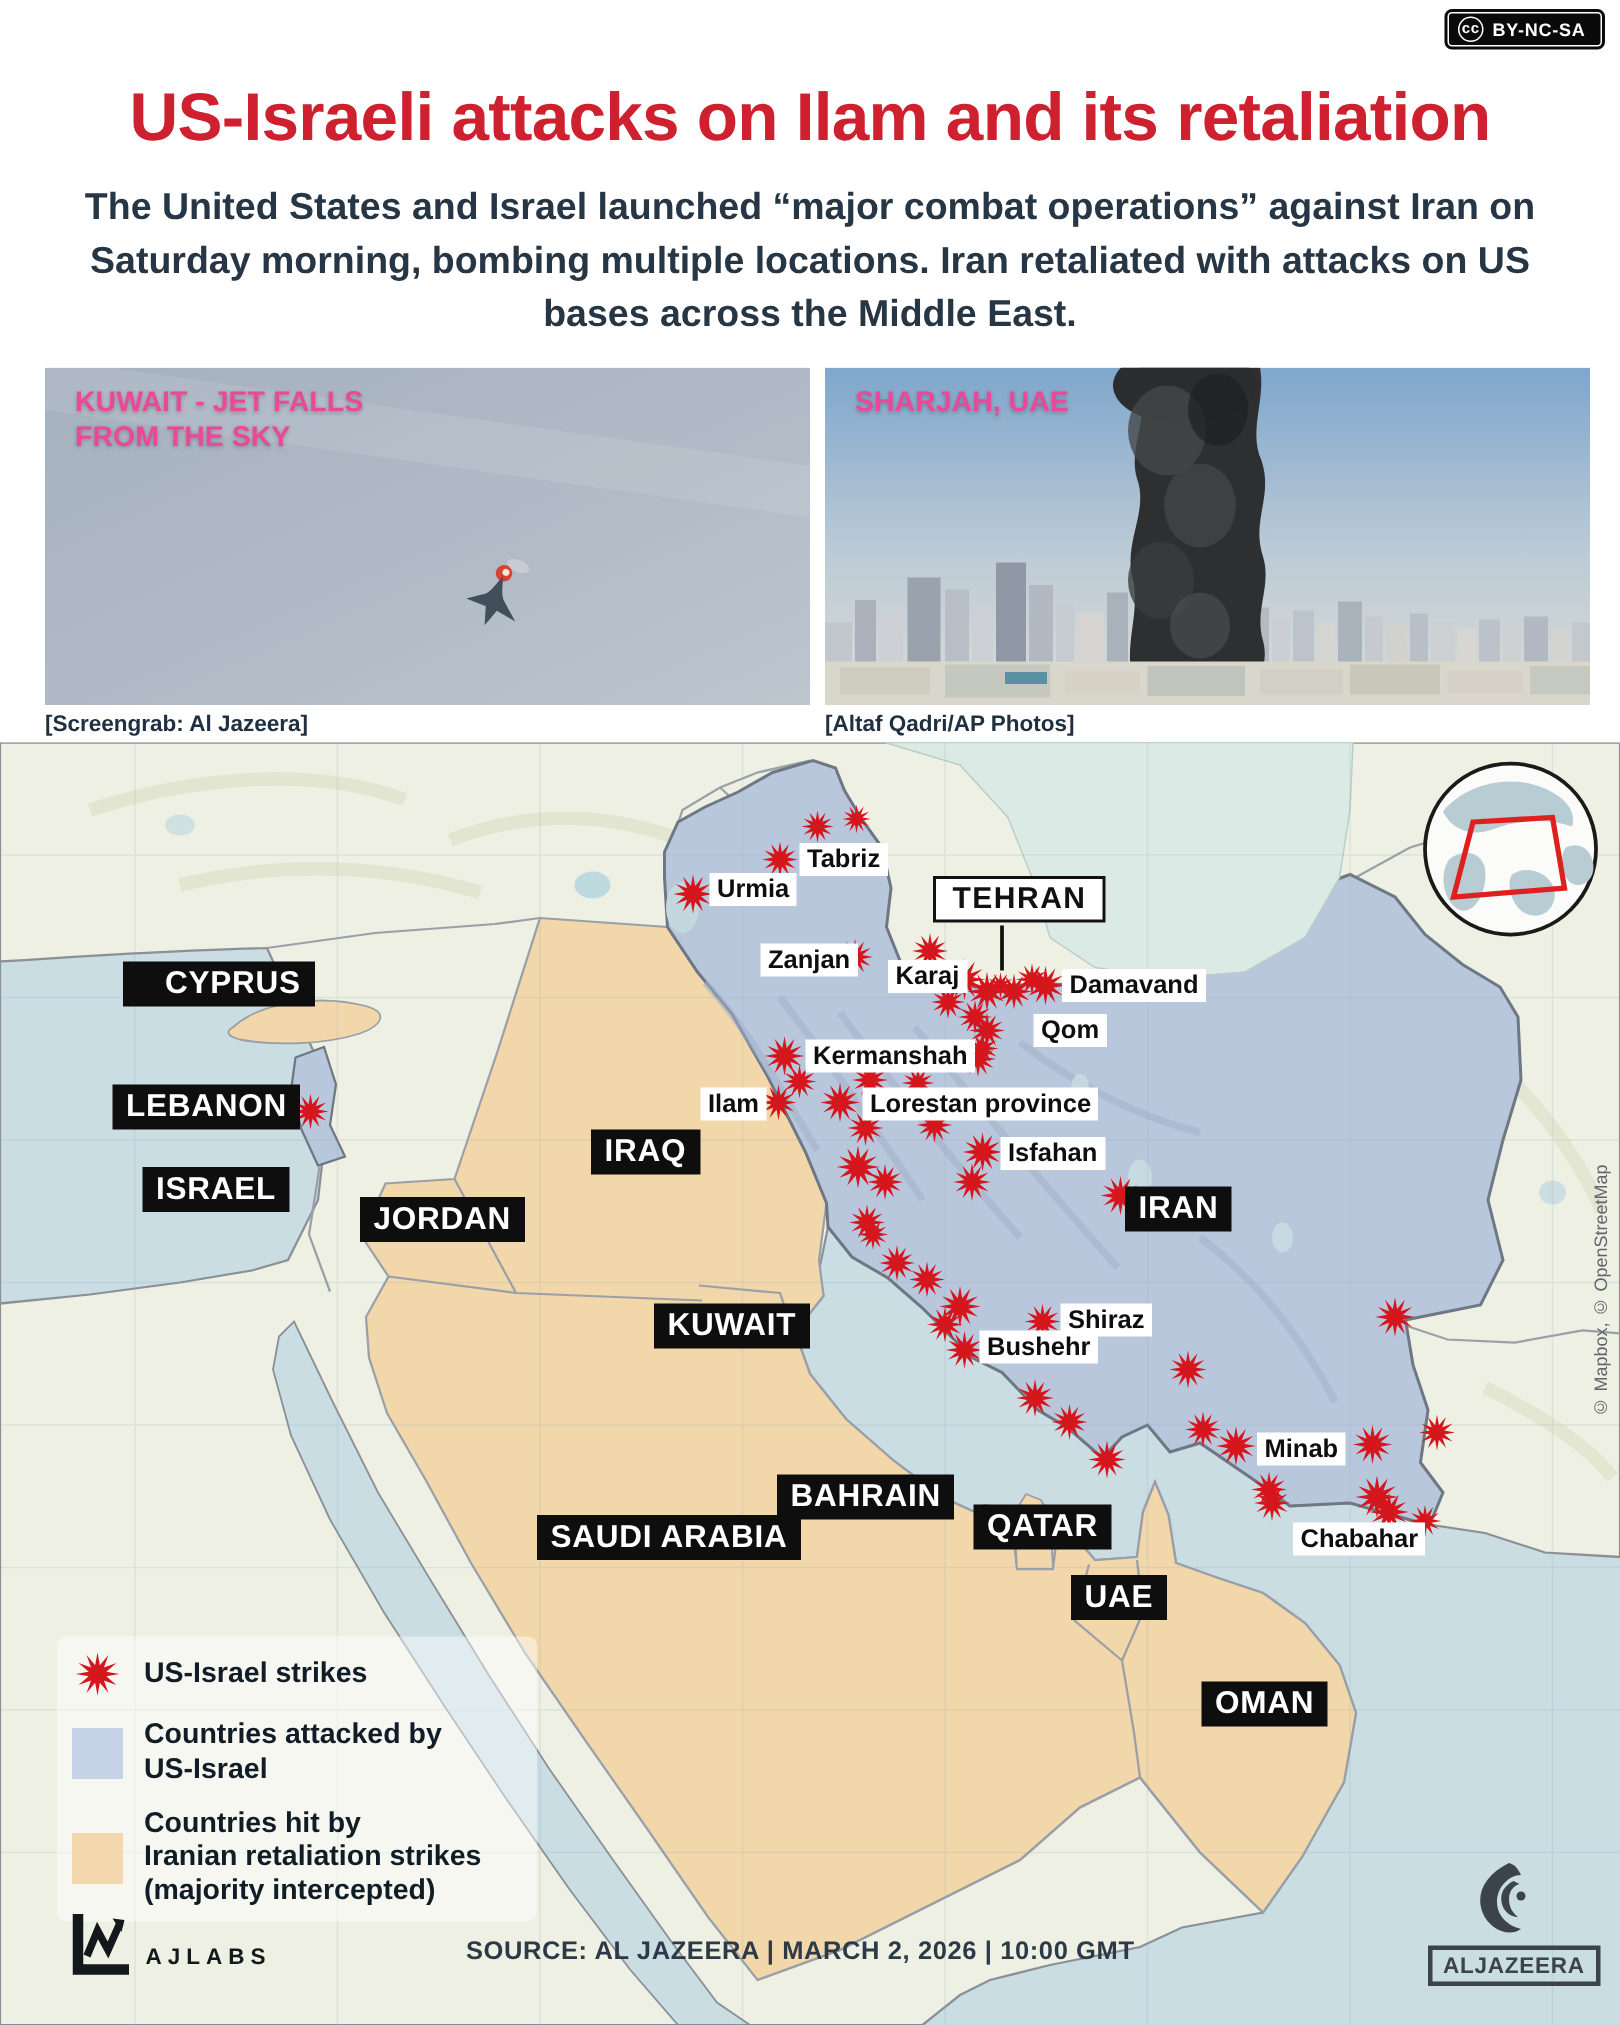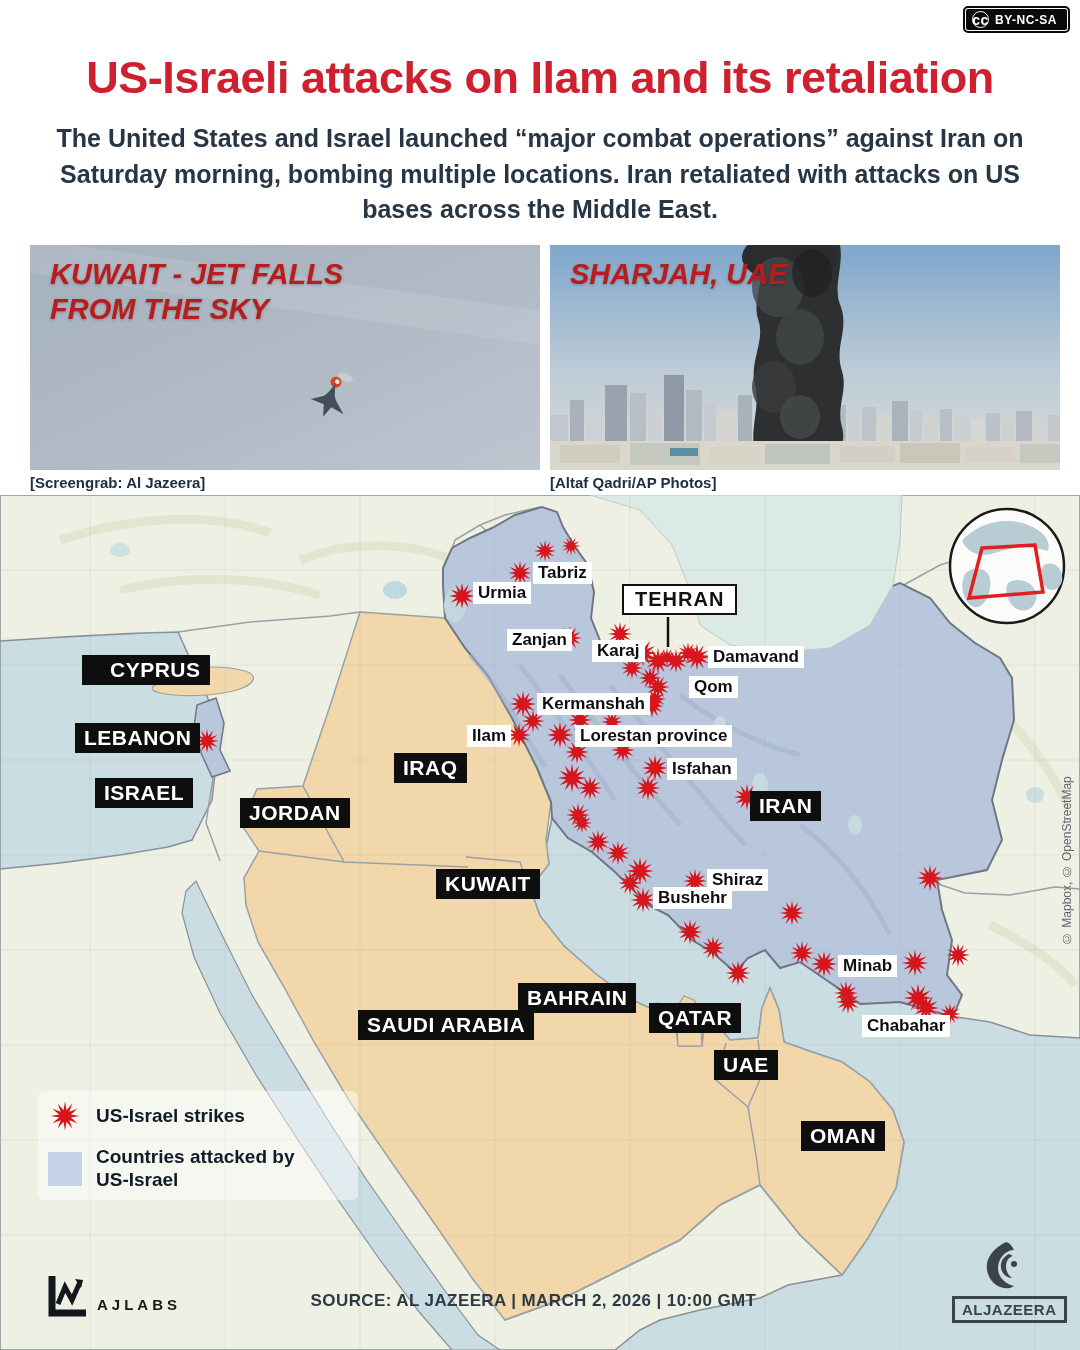--- a/index.html
+++ b/index.html
@@ -3,31 +3,31 @@
 <meta charset="utf-8">
 <style>
   html,body{margin:0;padding:0;background:#ffffff;}
   .page{position:relative;width:1080px;height:1350px;background:#fff;overflow:hidden;
         font-family:"Liberation Sans",sans-serif;color:#25323e;}
   
   .cc-badge{position:absolute;top:8px;right:12px;display:flex;align-items:center;gap:6px;
             background:#0a0a0a;color:#fff;border:1px solid #fff;outline:2px solid #0a0a0a;
             border-radius:3px;padding:2px 10px 2px 6px;font-size:12px;font-weight:bold;letter-spacing:.5px;}
   .cc-circle{width:15px;height:15px;border:1.6px solid #fff;border-radius:50%;display:flex;
-             align-items:center;justify-content:center;font-size:14px;font-weight:bold;}
+             align-items:center;justify-content:center;font-size:10px;font-weight:bold;}
   .main-title{position:absolute;top:52px;left:0;width:100%;text-align:center;margin:0;
               font-size:45px;font-weight:bold;letter-spacing:-.5px;color:#ce202f;}
   .subtitle{position:absolute;top:121px;left:45px;width:990px;text-align:center;
             font-size:25px;line-height:1.42;font-weight:600;color:#273645;}
   
   .photo{position:absolute;width:510px;height:225px;overflow:hidden;}
   .photo-left{left:30px;top:245px;}
   .photo-right{left:550px;top:245px;}
-  .photo-label{position:absolute;left:20px;top:12px;color:#b91c1c;font-size:29px;font-weight:bold;
-               line-height:1.22;white-space:pre-line;text-shadow:0 1px 3px rgba(0,0,0,.25);font-style:italic;}
+  .photo-label{position:absolute;left:20px;top:12px;color:#ec4899;font-size:19px;font-weight:bold;
+               line-height:1.22;white-space:pre-line;text-shadow:0 1px 3px rgba(0,0,0,.25);}
   .caption{position:absolute;top:474px;font-size:15px;font-weight:bold;color:#203040;}
   .caption-left{left:30px;} .caption-right{left:550px;}
   
   .map-section{position:absolute;left:0;top:495px;width:1080px;height:855px;}
   .map-svg{position:absolute;left:0;top:0;}
   .country-label{position:absolute;background:#0e0e0e;color:#fff;font-weight:bold;font-size:21px;
                  letter-spacing:.5px;padding:3px 9px;white-space:nowrap;}
   .city-label{position:absolute;background:#fff;color:#0e0e0e;font-weight:bold;font-size:17px;
               padding:1px 5px;white-space:nowrap;transform:translateY(-50%);}
   .capital-label{position:absolute;left:622px;top:89px;background:#fff;border:2.5px solid #111;
@@ -291,21 +291,21 @@
           <path d="M962,46 C975,30 1000,22 1022,28 C1040,33 1052,44 1048,56 C1030,50 1010,52 995,58 C980,63 968,58 962,46 Z"></path>
           <path d="M966,78 C975,70 988,73 990,84 C992,98 984,114 974,112 C964,109 958,90 966,78 Z"></path>
           <path d="M1008,88 C1016,82 1030,85 1035,95 C1040,105 1032,118 1020,115 C1010,113 1003,97 1008,88 Z"></path>
           <path d="M1044,70 C1052,66 1060,70 1062,80 C1064,90 1056,98 1048,94 C1041,90 1039,76 1044,70 Z"></path>
         </g>
         <path d="M982,53 L1035,50 L1043,97 L969,103 Z" fill="none" stroke="#e01f1f" stroke-width="3.5"></path>
       </g>
     </svg>
 
     <div id="country-labels-layer">
-        <div class="country-label" style="left: 82px; top: 160px; padding-left: 28px;">CYPRUS</div>
+        <div class="country-label" style="left: 82px; top: 146px; padding-left: 28px;">CYPRUS</div>
         <div class="country-label" style="left: 75px; top: 228px;">LEBANON</div>
         <div class="country-label" style="left: 95px; top: 283px;">ISRAEL</div>
         <div class="country-label" style="left: 240px; top: 303px;">JORDAN</div>
         <div class="country-label" style="left: 394px; top: 258px;">IRAQ</div>
         <div class="country-label" style="left: 436px; top: 374px;">KUWAIT</div>
         <div class="country-label" style="left: 750px; top: 296px;">IRAN</div>
         <div class="country-label" style="left: 518px; top: 488px;">BAHRAIN</div>
         <div class="country-label" style="left: 649px; top: 508px;">QATAR</div>
         <div class="country-label" style="left: 358px; top: 515px;">SAUDI ARABIA</div>
         <div class="country-label" style="left: 714px; top: 555px;">UAE</div>
@@ -334,20 +334,26 @@
         <svg class="legend-swatch" viewBox="-14 -14 28 28">
           <polygon points="12,0 4.83,1.29 10.39,6 3.54,3.54 6,10.39 1.29,4.83 0,12 -1.29,4.83 -6,10.39 -3.54,3.54 -10.39,6 -4.83,1.29 -12,0 -4.83,-1.29 -10.39,-6 -3.54,-3.54 -6,-10.39 -1.29,-4.83 0,-12 1.29,-4.83 6,-10.39 3.54,-3.54 10.39,-6 4.83,-1.29" fill="#d6161d"></polygon>
         </svg>
         <div class="legend-text">US-Israel strikes</div>
       </div>
       <div class="legend-item">
         <div class="legend-swatch" style="background:#c5d2e8"></div>
         <div class="legend-text">Countries attacked by
 US-Israel</div>
       </div>
+      <div class="legend-item">
+        <div class="legend-swatch" style="background:#f4d8ad"></div>
+        <div class="legend-text">Countries hit by
+Iranian retaliation strikes
+(majority intercepted)</div>
+      </div>
     </div>
 
     <div class="map-attribution">© Mapbox, © OpenStreetMap</div>
 
     <div class="ajlabs">
       <svg width="44" height="44" viewBox="0 0 44 44">
         <path d="M7,3 V40 H41" stroke="#13181c" stroke-width="7" fill="none"></path>
         <polyline points="13,31 20,14 27,27 35,9" stroke="#13181c" stroke-width="5" fill="none"></polyline>
         <polygon points="30,6 38,7 36,15" fill="#13181c"></polygon>
       </svg>

